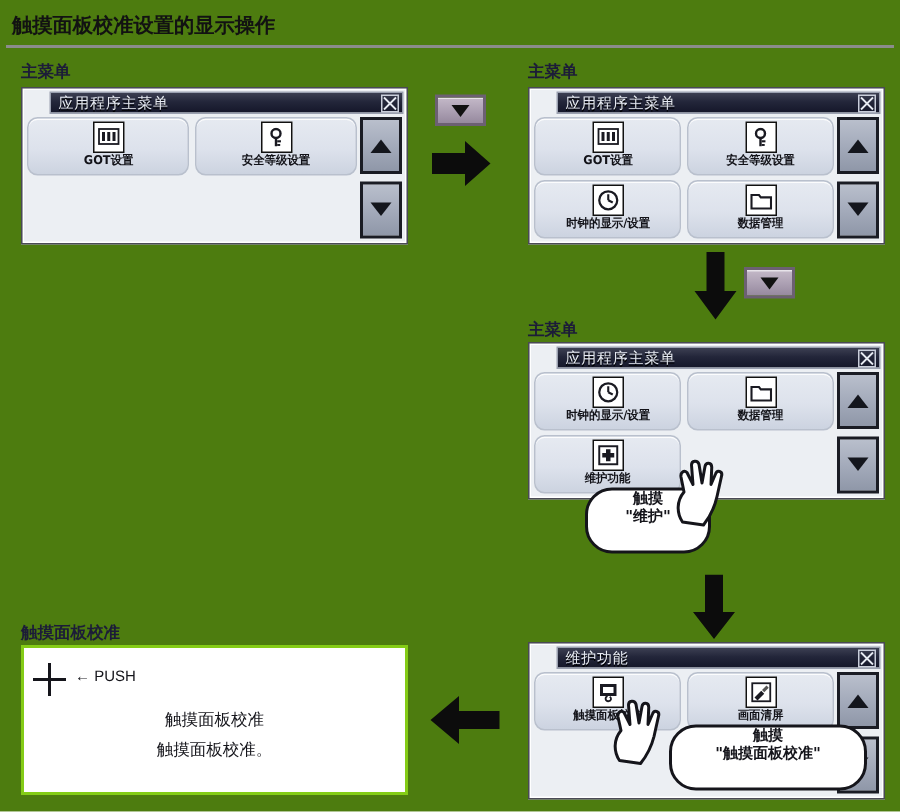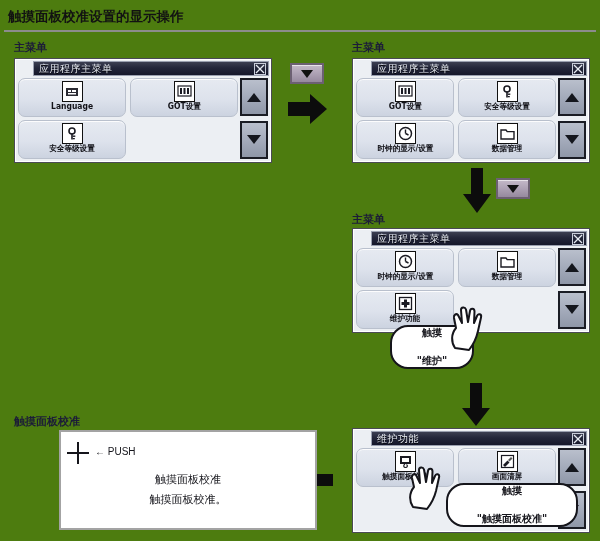--- a/index.html
+++ b/index.html
@@ -158,41 +158,40 @@
   .arrow svg { display: block; }
   
   .callout {
     position: absolute;
     background: #ffffff;
     border: 2px solid #15151b;
     border-radius: 18px;
     display: flex;
     flex-direction: column;
     align-items: center;
-    justify-content: space-between;
+    justify-content: flex-start;
     z-index: 6;
   }
   .callout-line {
     font-size: 10px;
     font-weight: bold;
     color: #15151b;
     line-height: 12px;
     white-space: nowrap;
   }
   .hand {
     position: absolute;
     z-index: 7;
   }
   .hand svg { display: block; }
   
   .calib {
     position: absolute;
     background: #ffffff;
-    border: 2px solid #a3a3a3;
-    margin-left: 45px;
+    border: 2px solid #84cc16;
   }
   .calib-cross {
     position: absolute;
     left: 6px; top: 10px;
     width: 22px; height: 22px;
   }
   .calib-cross .h { position:absolute; left:0; top:10px; width:22px; height:2px; background:#15151b; }
   .calib-cross .v { position:absolute; left:10px; top:0; width:2px; height:22px; background:#15151b; }
   .calib-push {
     position: absolute;
@@ -227,31 +226,20 @@
       <span class="dlg-title-text">应用程序主菜单</span>
       <span class="dlg-close">
         <svg width="10" height="10" viewBox="0 0 10 10">
             <line x1="1" y1="1" x2="9" y2="9" stroke="#e6eaf2" stroke-width="1.2"></line>
             <line x1="9" y1="1" x2="1" y2="9" stroke="#e6eaf2" stroke-width="1.2"></line>
           </svg>
       </span>
     </div>
     <div class="dlg-body">
       <div class="menu-grid">
-        <div class="menu-btn">
-          <span class="menu-icon">
-            <svg width="14" height="14" viewBox="0 0 14 14">
-                <rect x="1" y="3" width="12" height="8" fill="#2a2a33"></rect>
-                <rect x="3" y="5" width="3" height="2" fill="#fff"></rect>
-                <rect x="7" y="5" width="4" height="2" fill="#fff"></rect>
-                <rect x="3" y="8" width="8" height="1.5" fill="#fff"></rect>
-              </svg>
-          </span>
-          <span class="menu-label">Language</span>
-        </div>
         <div class="menu-btn">
           <span class="menu-icon">
             <svg width="15" height="15" viewBox="0 0 15 15">
                 <rect x="1" y="2" width="13" height="10" fill="#fff" stroke="#1a1a22" stroke-width="1.2"></rect>
                 <rect x="3" y="4" width="2" height="6" fill="#1a1a22"></rect>
                 <rect x="6.5" y="4" width="2" height="6" fill="#1a1a22"></rect>
                 <rect x="10" y="4" width="2" height="6" fill="#1a1a22"></rect>
               </svg>
           </span>
           <span class="menu-label">GOT设置</span>

